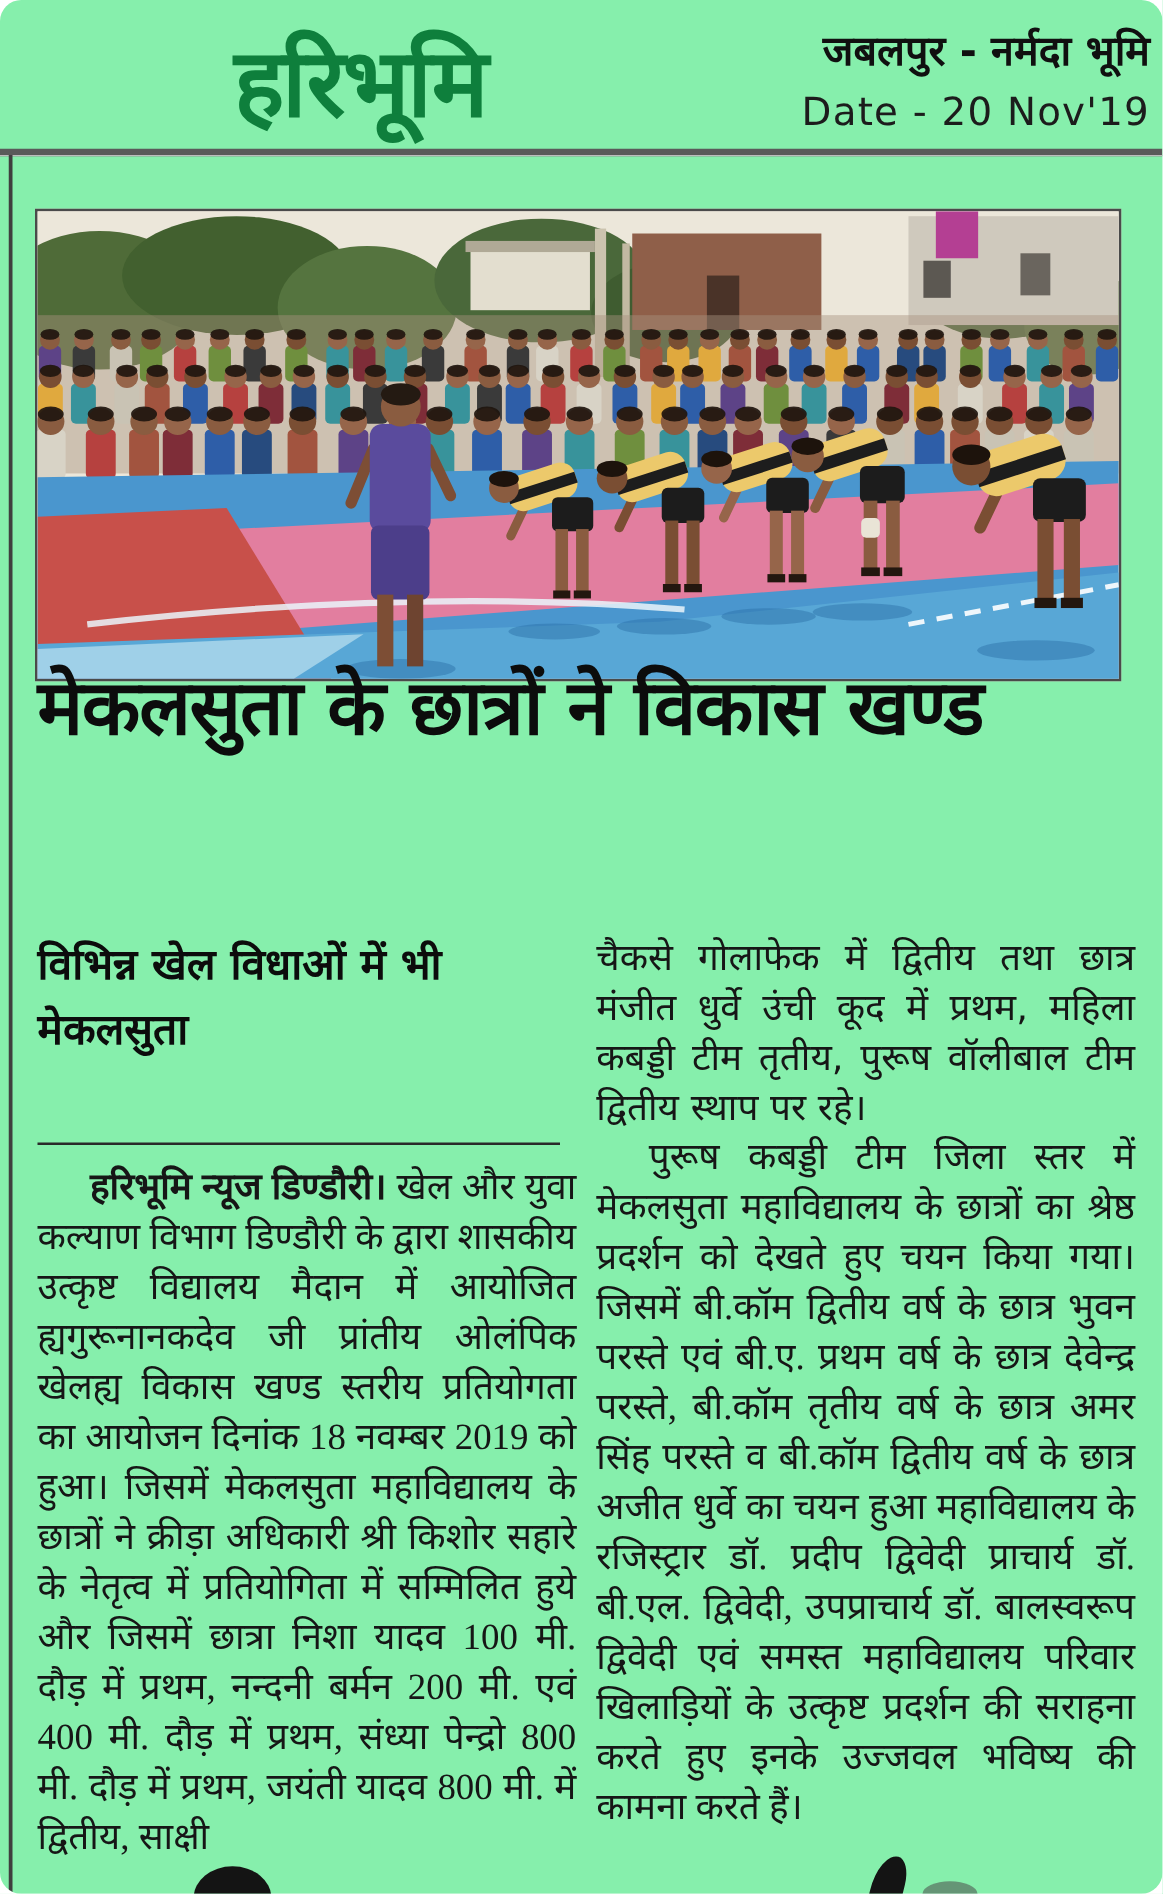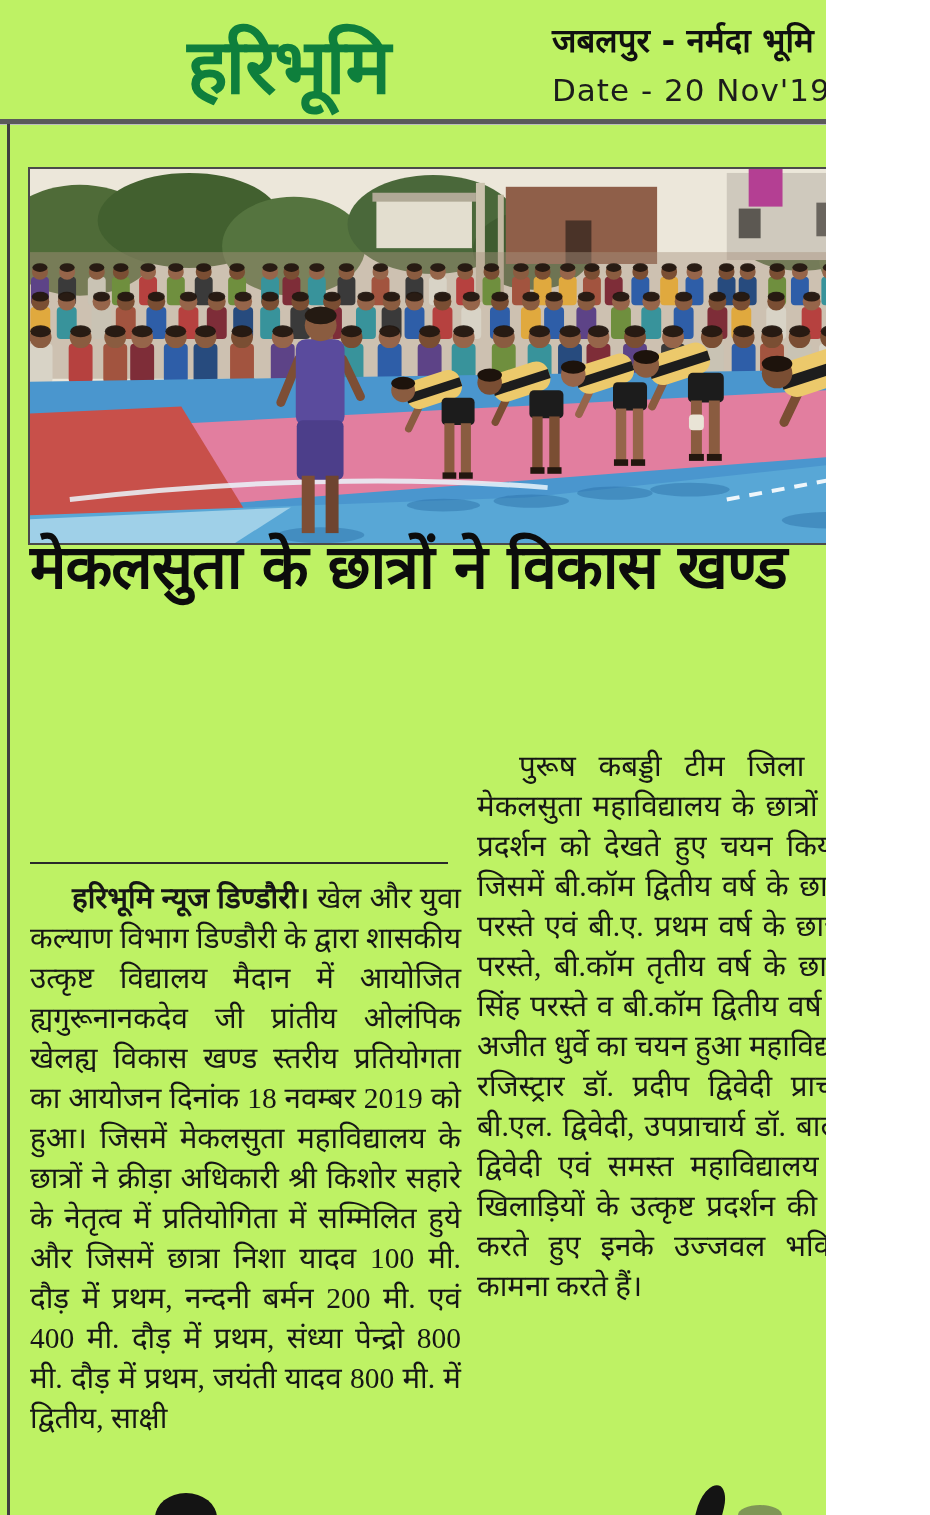--- a/index.html
+++ b/index.html
@@ -1,23 +1,23 @@
 <!DOCTYPE html>
 <html><head>
 <meta charset="utf-8">
 <style>
   html,body{margin:0;padding:0;background:#ffffff;}
   body{font-family:"DejaVu Sans",sans-serif;color:#101010;}
-  .page{position:relative;width:826px;height:1515px;background:#bef264;overflow:hidden;}
+  .page{position:relative;width:930px;height:1515px;background:#86efac;overflow:hidden;border-radius:17px;}
 
   
   .logo{position:absolute;left:108px;top:8px;width:360px;height:110px;
         display:flex;align-items:center;justify-content:center;
         font-size:76px;font-weight:800;letter-spacing:-2px;}
-  .mast-right{position:absolute;left:552px;top:18px;width:368px;text-align:left;}
+  .mast-right{position:absolute;left:552px;top:18px;width:368px;text-align:right;}
   .edition{font-size:33px;font-weight:600;line-height:46px;}
   .dateline{font-size:31px;font-weight:400;color:#1c1c1c;letter-spacing:1px;line-height:44px;margin-top:4px;}
   .header-rule{position:absolute;left:0;top:119px;width:930px;height:5px;background:#5a5a5a;border-bottom:1px solid #bdbdbd;}
   .left-rule{position:absolute;left:7px;top:124px;width:3px;height:1391px;background:#3f3f3f;}
 
   
   .photo{position:absolute;left:28px;top:167px;width:869px;height:378px;
          border:2px solid #4a4a4a;box-sizing:border-box;background:#ece7da;}
   .photo svg{display:block;width:100%;height:100%;}
 
@@ -447,30 +447,31 @@
     </svg>
   </figure>
 
   <h1 class="headline" style="margin:0">
     <span>मेकलसुता के छात्रों ने विकास खण्ड</span><br>
   </h1>
 
   <div class="cols">
     <div class="col">
       <div class="subhead">
-        <br>
+        <span>विभिन्न खेल विधाओं में भी मेकलसुता</span><br>
         <br>
       </div>
       <div class="subhead-rule"></div>
       <div class="body-text">
         <p class="indent"><span class="lead">हरिभूमि न्यूज डिण्डौरी।</span><span> खेल और युवा कल्याण विभाग डिण्डौरी के द्वारा शासकीय उत्कृष्ट विद्यालय मैदान में आयोजित ह्यगुरूनानकदेव जी प्रांतीय ओलंपिक खेलह्य विकास खण्ड स्तरीय प्रतियोगता का आयोजन दिनांक 18 नवम्बर 2019 को हुआ। जिसमें मेकलसुता महाविद्यालय के छात्रों ने क्रीड़ा अधिकारी श्री किशोर सहारे के नेतृत्व में प्रतियोगिता में सम्मिलित हुये और जिसमें छात्रा निशा यादव 100 मी. दौड़ में प्रथम, नन्दनी बर्मन 200 मी. एवं 400 मी. दौड़ में प्रथम, संध्या पेन्द्रो 800 मी. दौड़ में प्रथम, जयंती यादव 800 मी. में द्वितीय, साक्षी</span></p>
       </div>
     </div>
     <div class="col">
       <div class="body-text">
+        <p>चैकसे गोलाफेक में द्वितीय तथा छात्र मंजीत धुर्वे उंची कूद में प्रथम, महिला कबड्डी टीम तृतीय, पुरूष वॉलीबाल टीम द्वितीय स्थाप पर रहे।</p>
         <p class="indent">पुरूष कबड्डी टीम जिला स्तर में मेकलसुता महाविद्यालय के छात्रों का श्रेष्ठ प्रदर्शन को देखते हुए चयन किया गया। जिसमें बी.कॉम द्वितीय वर्ष के छात्र भुवन परस्ते एवं बी.ए. प्रथम वर्ष के छात्र देवेन्द्र परस्ते, बी.कॉम तृतीय वर्ष के छात्र अमर सिंह परस्ते व बी.कॉम द्वितीय वर्ष के छात्र अजीत धुर्वे का चयन हुआ महाविद्यालय के रजिस्ट्रार डॉ. प्रदीप द्विवेदी प्राचार्य डॉ. बी.एल. द्विवेदी, उपप्राचार्य डॉ. बालस्वरूप द्विवेदी एवं समस्त महाविद्यालय परिवार खिलाड़ियों के उत्कृष्ट प्रदर्शन की सराहना करते हुए इनके उज्जवल भविष्य की कामना करते हैं।</p>
       </div>
     </div>
   </div>
 
   <div class="blob blob-a"></div>
   <div class="blob blob-b"></div>
   <div class="blob blob-c"></div>
 </div>
 

